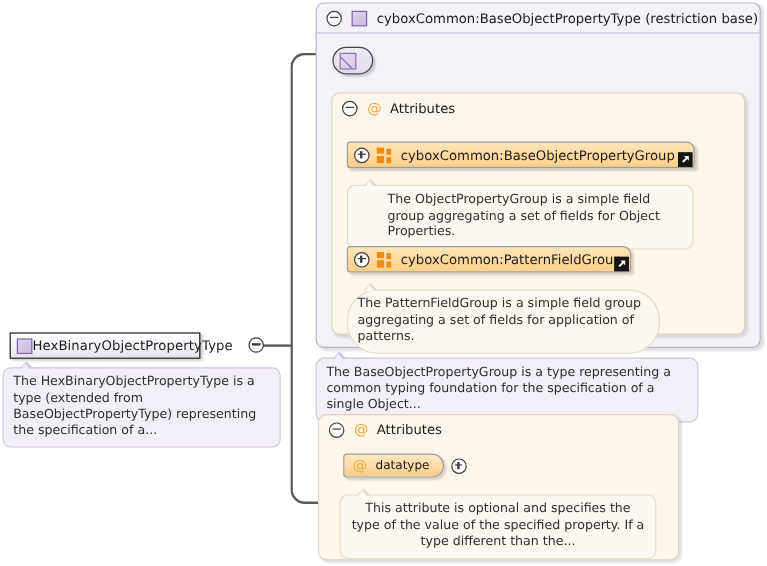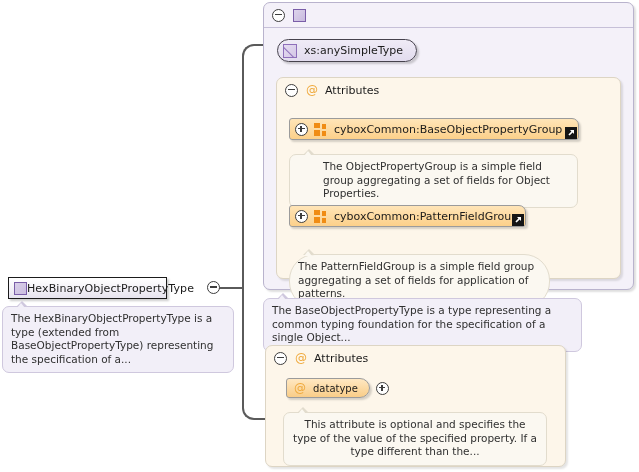--- a/index.html
+++ b/index.html
@@ -343,21 +343,21 @@
     left: 14.2px;
     top: -4px;
     width: 0; height: 0;
     border-left: 4.8px solid transparent;
     border-right: 4.8px solid transparent;
     border-bottom: 5px solid #fbf8f1;
   }
 
   #doc-hexbinary  { left: 2px;   top: 306px; width: 232px; }
   #doc-basegroup  { left: 289px; top: 154px; width: 289px; padding-left: 33px; }
-  #doc-patterngrp { left: 289px; top: 254px; width: 261px; border-radius: 26px; }
+  #doc-patterngrp { left: 289px; top: 241px; width: 261px; border-radius: 26px; }
   #doc-basetype   { left: 263px; top: 298px; width: 319px; }
   #doc-datatype   { left: 283px; top: 412px; width: 264px; text-align: center; }
 
   #group-base    { left: 289px; top: 118px; width: 290px; }
   #group-pattern { left: 289px; top: 205px; width: 237px; }
 </style>
 </head>
 <body>
 
 <div class="conn conn-h" style="left:219px; top:287px; width:24px; height:2px;"></div>
@@ -369,26 +369,26 @@
   <span id="left-element-label">HexBinaryObjectPropertyType</span>
 </div>
 <span class="circ" style="position:absolute; left:207px; top:281px;"></span>
 
 <div class="doc lav" id="doc-hexbinary">The HexBinaryObjectPropertyType is a type (extended from BaseObjectPropertyType) representing the specification of a...</div>
 
 <div id="restriction-panel">
   <div id="restriction-header">
     <span class="circ"></span>
     <span class="type-icon"></span>
+    <span id="restriction-title">cyboxCommon:BaseObjectPropertyType (restriction base)</span>
   </div>
 </div>
 
 <div id="any-simple-type">
   <span class="simple-type-icon"></span>
-  <span id="any-simple-type-label">xs:anySimpleType</span>
 </div>
 
 <div id="attributes-panel-top">
   <div class="attr-header">
     <span class="circ"></span>
     <span class="at-icon">@</span>
     <span class="attr-label">Attributes</span>
   </div>
 </div>
 
@@ -419,21 +419,21 @@
     </span>
   <span class="group-label">cyboxCommon:PatternFieldGroup</span>
   <span class="ext-arrow">
     <svg width="10" height="10" viewBox="0 0 10 10">
       <path d="M8 2 L8 6 L6.6 4.6 L3.6 7.6 L2.4 6.4 L5.4 3.4 L4 2 Z" fill="#ffffff"></path>
     </svg>
   </span>
 </div>
 <div class="doc cream" id="doc-patterngrp">The PatternFieldGroup is a simple field group aggregating a set of fields for application of patterns.</div>
 
-<div class="doc lav" id="doc-basetype">The BaseObjectPropertyType is a type representing a common typing foundation for the specification of a single Object...</div>
+<div class="doc lav" id="doc-basetype">The BaseObjectPropertyGroup is a type representing a common typing foundation for the specification of a single Object...</div>
 
 <div id="attributes-panel-bottom">
   <div class="attr-header">
     <span class="circ"></span>
     <span class="at-icon">@</span>
     <span class="attr-label">Attributes</span>
   </div>
 
   <div id="datatype-row">
     <span id="datatype-pill">

